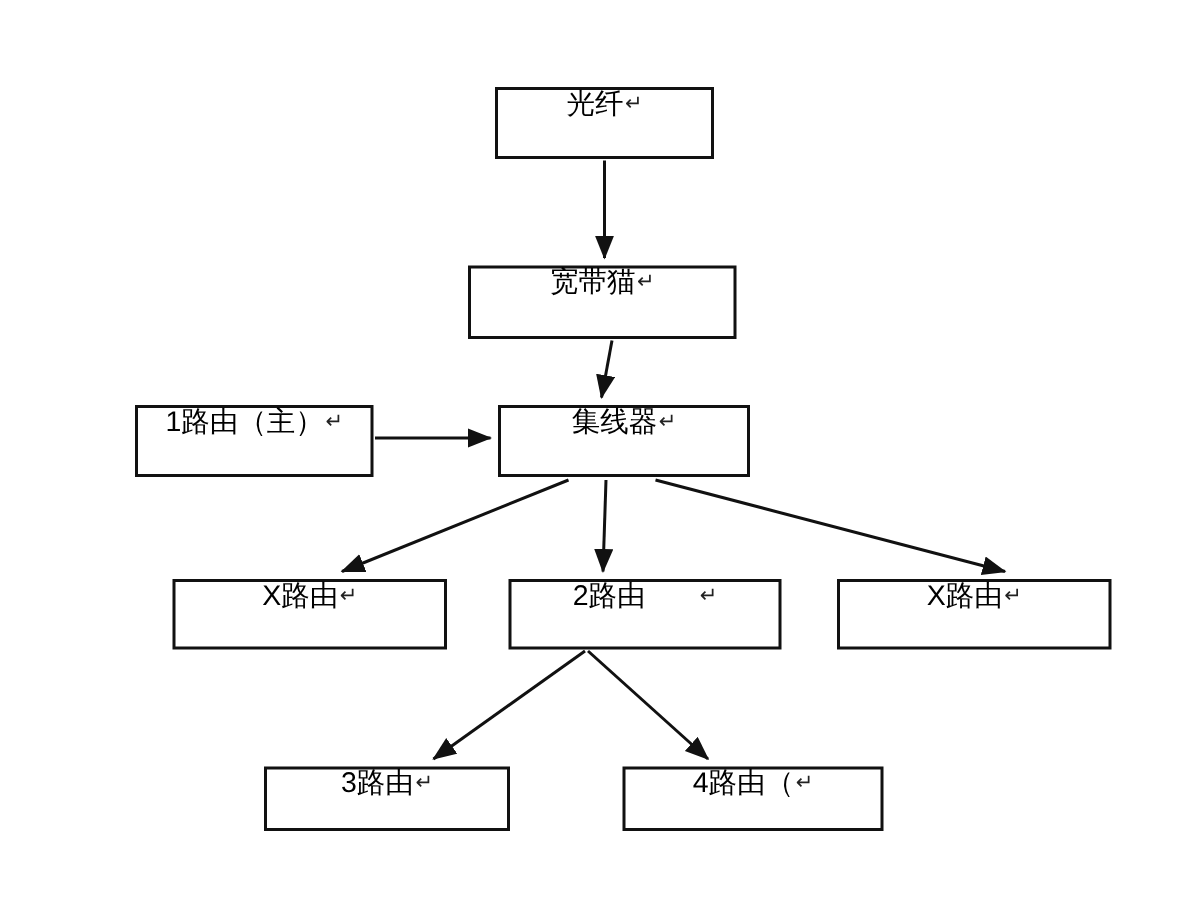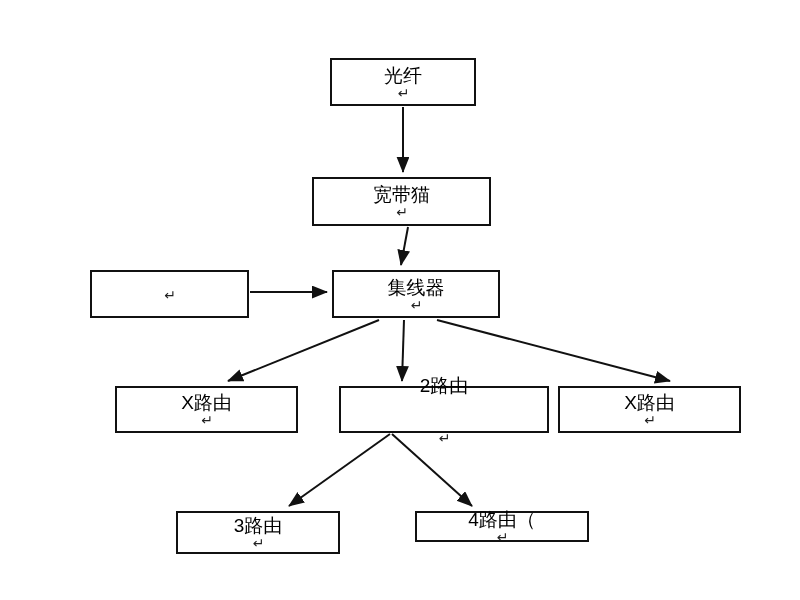--- a/index.html
+++ b/index.html
@@ -14,28 +14,27 @@
     background: #ffffff;
     overflow: hidden;
     font-family: "Liberation Sans", "DejaVu Sans", sans-serif;
   }
   .node {
     position: absolute;
     box-sizing: border-box;
     border: 2px solid #111111;
     background: #ffffff;
     display: flex;
-    align-items: center;
+    align-items: flex-start;
     justify-content: center;
     color: #000000;
     font-size: 19px;
     line-height: 1;
     white-space: nowrap;
     letter-spacing: 0px;
-    flex-direction: column;
   }
   .node .label {
     display: inline-block;
   }
   .pilcrow {
     font-size: 14px;
     color: #222222;
     padding-left: 1px;
     position: relative;
     top: 1px;
@@ -47,24 +46,24 @@
     width: 800px;
     height: 600px;
     pointer-events: none;
   }
   
   #node-fiber      { left: 330px; top: 58px;  width: 146px; height: 48px; }
   #node-modem      { left: 312px; top: 177px; width: 179px; height: 49px; }
   #node-router1    { left: 90px;  top: 270px; width: 159px; height: 48px; }
   #node-hub        { left: 332px; top: 270px; width: 168px; height: 48px; }
   #node-routerx-l  { left: 115px; top: 386px; width: 183px; height: 47px; }
-  #node-router2    { left: 339px; top: 386px; width: 210px; height: 47px; gap: 35px; }
+  #node-router2    { left: 339px; top: 386px; width: 182px; height: 47px; gap: 35px; }
   #node-routerx-r  { left: 558px; top: 386px; width: 183px; height: 47px; }
   #node-router3    { left: 176px; top: 511px; width: 164px; height: 43px; }
-  #node-router4    { left: 415px; top: 511px; width: 174px; height: 31px; }
+  #node-router4    { left: 415px; top: 511px; width: 174px; height: 43px; }
 </style>
 </head>
 <body>
 
 <div id="canvas">
 
   <svg class="edges" viewBox="0 0 800 600" xmlns="http://www.w3.org/2000/svg">
     <defs>
       <marker id="arrowhead" markerWidth="9" markerHeight="9" refX="7.5" refY="3.2" orient="auto" markerUnits="strokeWidth">
         <path d="M0,0 L8,3.2 L0,6.4 z" fill="#111111"></path>
@@ -92,20 +91,21 @@
     <span class="label">光纤</span>
       <span class="pilcrow">↵</span>
   </div>
 
   <div class="node" id="node-modem">
     <span class="label">宽带猫</span>
       <span class="pilcrow">↵</span>
   </div>
 
   <div class="node" id="node-router1">
+    <span class="label">1路由（主）</span>
       <span class="pilcrow">↵</span>
   </div>
 
   <div class="node" id="node-hub">
     <span class="label">集线器</span>
       <span class="pilcrow">↵</span>
   </div>
 
   <div class="node" id="node-routerx-l">
     <span class="label">X路由</span>

